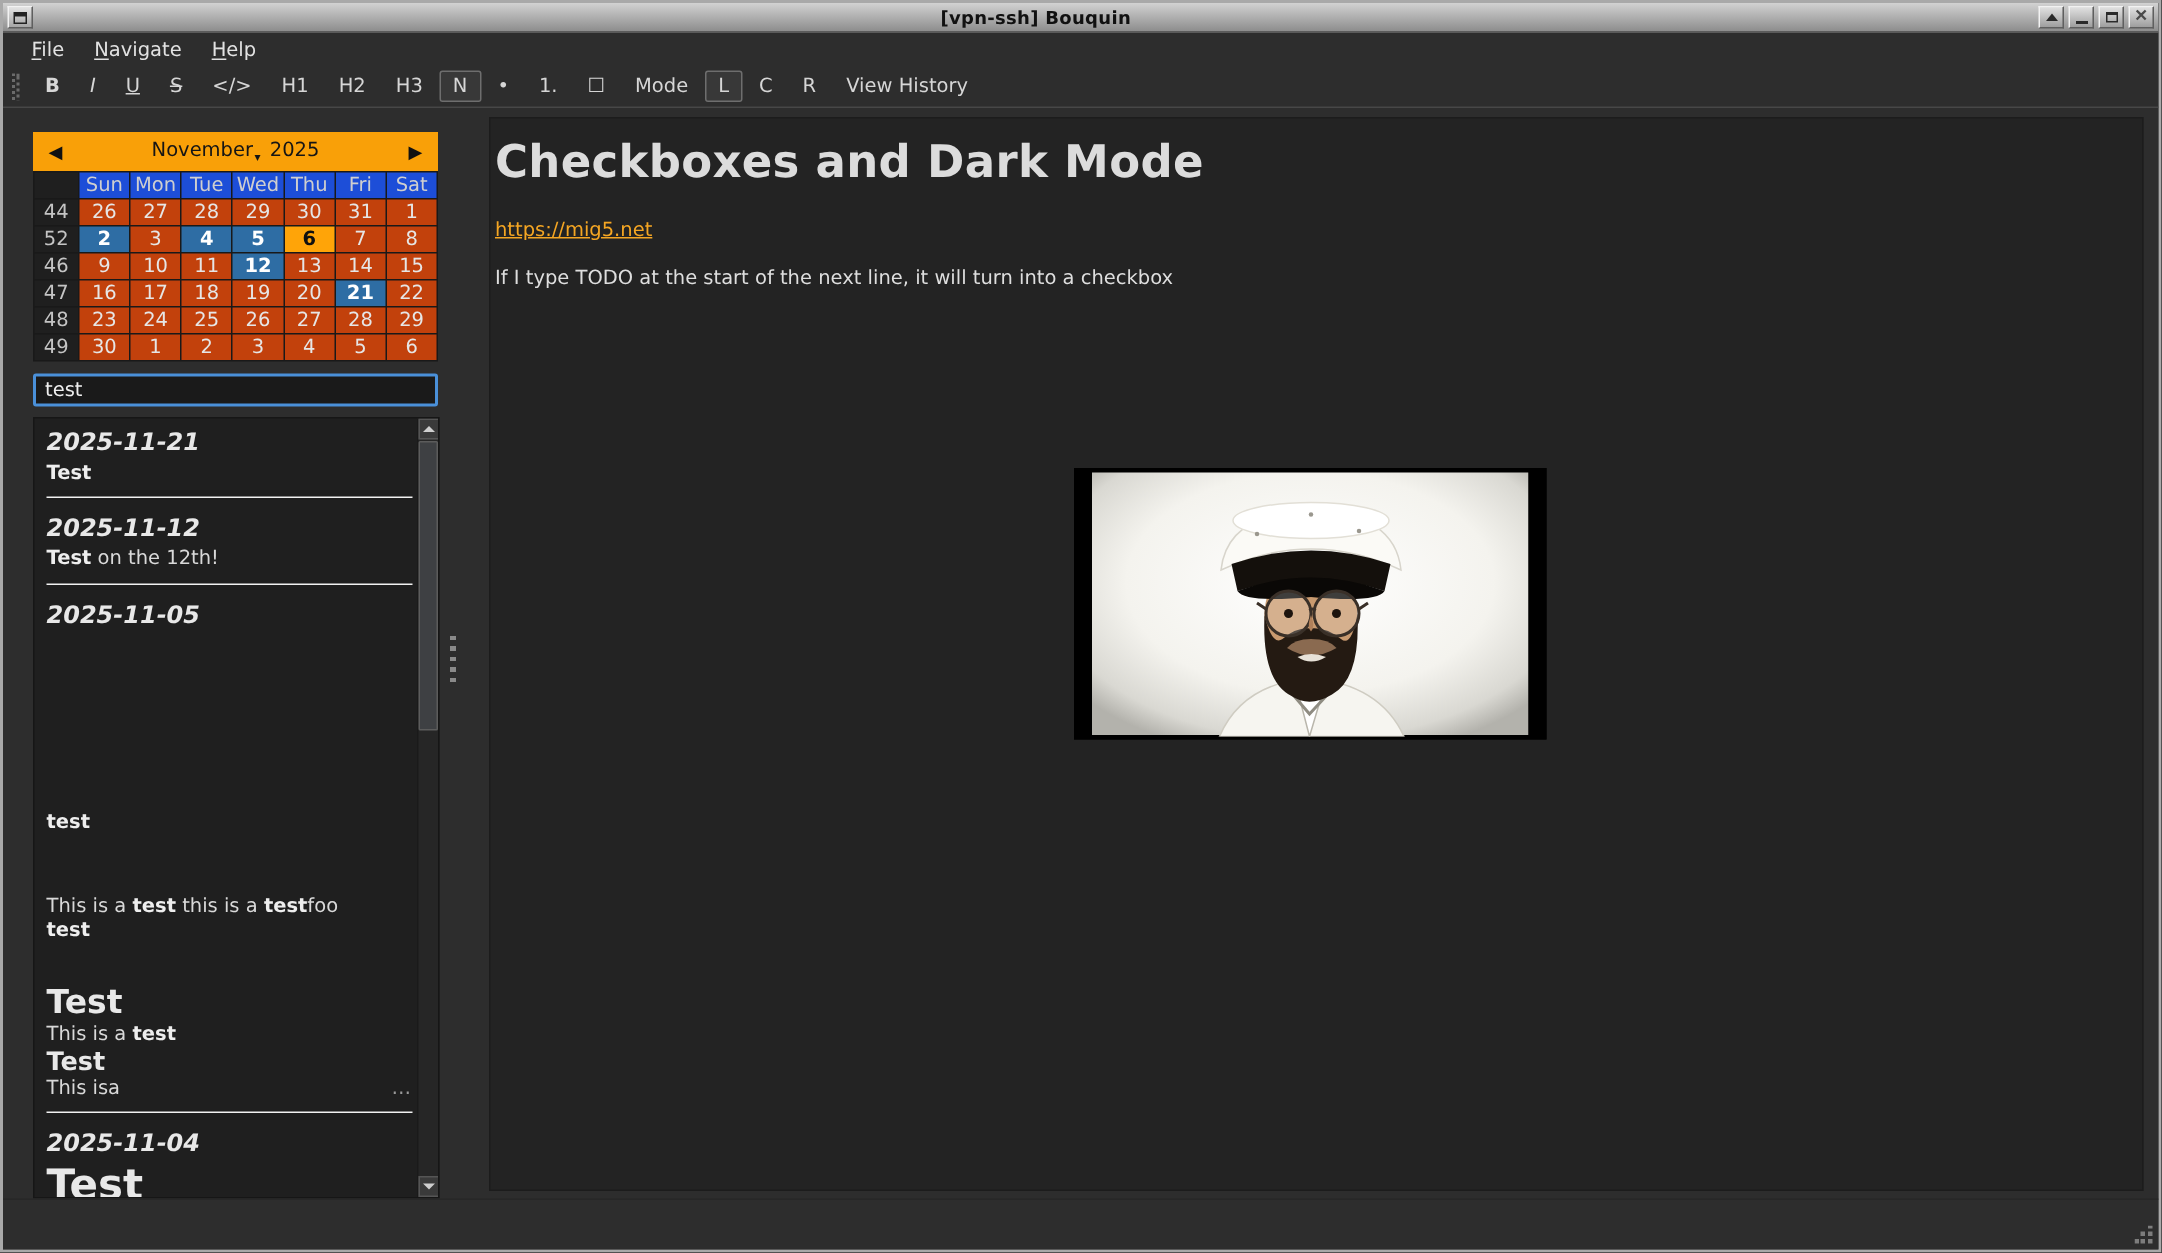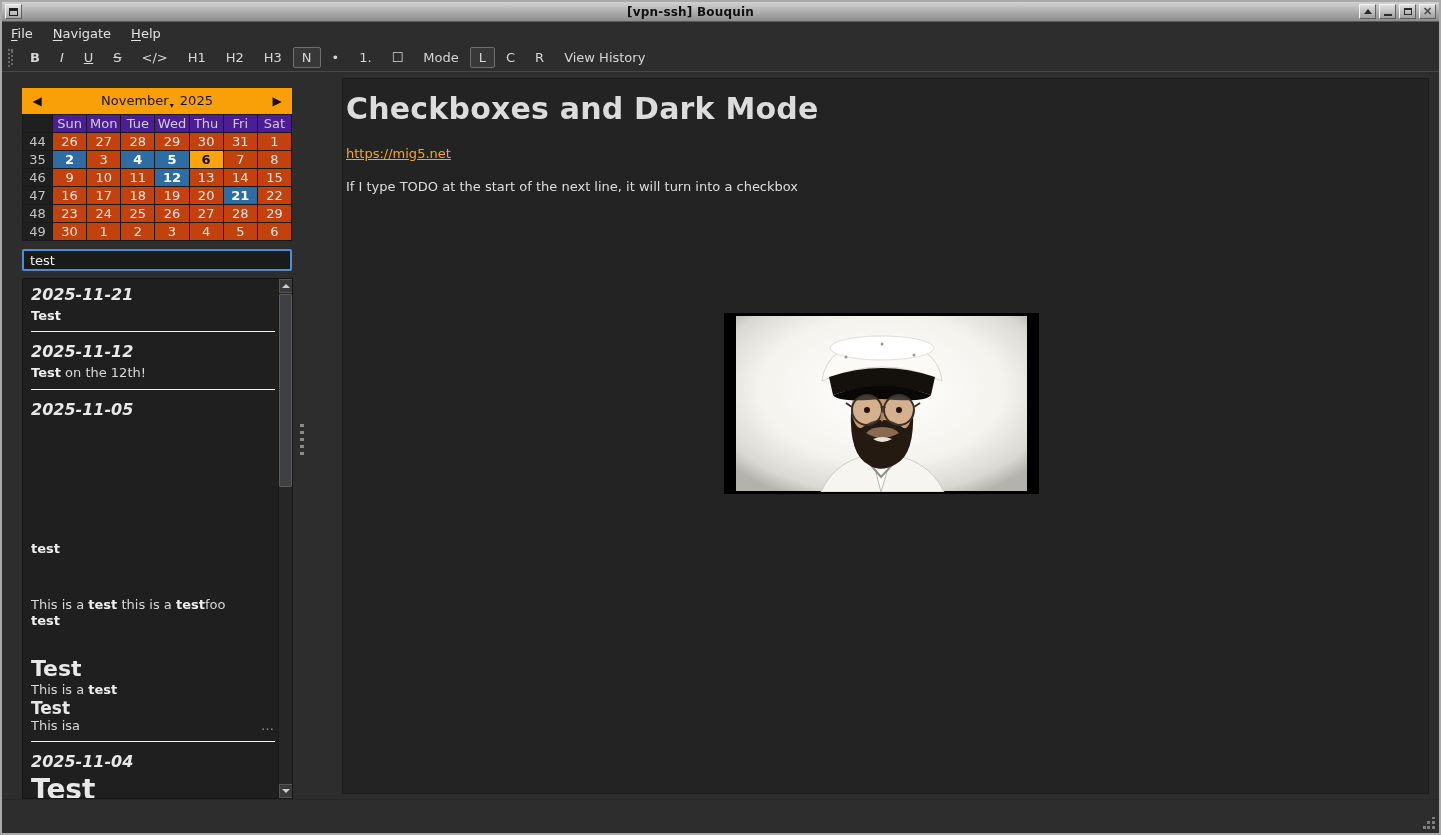--- a/index.html
+++ b/index.html
@@ -11,21 +11,21 @@
   .win-menu{width:17px;height:15px;background:linear-gradient(#e3e3e3,#a5a5a5);border:1px solid;border-color:#f2f2f2 #5f5f5f #5f5f5f #f2f2f2;display:flex;align-items:center;justify-content:center;}
   .win-menu .glyph{width:9px;height:8px;border:1px solid #222;border-top:3px solid #222;position:relative;}
   .win-title{flex:1;text-align:center;font-size:12px;font-weight:bold;color:#111;letter-spacing:.2px;}
   .win-controls{display:flex;gap:3px;}
   .wbtn{width:17px;height:15px;background:linear-gradient(#e0e0e0,#9e9e9e);border:1px solid;border-color:#f2f2f2 #5f5f5f #5f5f5f #f2f2f2;display:flex;align-items:center;justify-content:center;color:#2a2a2a;font-size:9px;line-height:1;padding:0;}
   .wbtn .tri{width:0;height:0;border-left:4px solid transparent;border-right:4px solid transparent;border-bottom:5px solid #2a2a2a;}
   .wbtn .minbar{width:8px;height:2px;background:#2a2a2a;margin-top:7px;}
   .wbtn .maxbox{width:8px;height:7px;border:1px solid #2a2a2a;border-top-width:2px;}
   .wbtn .xg{font-size:11px;font-weight:bold;color:#4a4a4a;}
   
-  .menubar{height:22px;background:#2d2d2d;display:flex;align-items:center;gap:2px;flex:0 0 auto;color:#e2e2e2;font-size:13px;}
+  .menubar{height:22px;background:#2d2d2d;display:flex;align-items:center;padding-left:10px;gap:2px;flex:0 0 auto;color:#e2e2e2;font-size:13px;}
   .menu-item{padding:2px 9px;cursor:default;}
   .menu-item u{text-decoration:underline;text-underline-offset:2px;}
   
   .toolbar{height:28px;background:#2d2d2d;display:flex;align-items:center;padding-left:4px;flex:0 0 auto;border-bottom:1px solid #474747;}
   .tb-handle{width:5px;height:18px;margin:0 7px 0 2px;background:repeating-linear-gradient(to bottom,#6b6b6b 0 2px,transparent 2px 4px),repeating-linear-gradient(to bottom,#6b6b6b 0 2px,transparent 2px 4px);background-size:2px 100%,2px 100%;background-position:0 0,3px 2px;background-repeat:repeat-y;}
   .tb{background:transparent;border:1px solid transparent;color:#d6d6d6;font-family:inherit;font-size:13px;padding:3px 8px;margin:0 1px;line-height:1;border-radius:2px;}
   .tb.framed{border:1px solid #6e6e6e;background:#383838;}
   .tb.bold{font-weight:bold;}
   .tb.italic{font-style:italic;}
   .tb.underline{text-decoration:underline;}
@@ -33,21 +33,21 @@
   
   .content{flex:1 1 auto;display:flex;background:#2d2d2d;min-height:0;}
   .sidebar{width:292px;flex:0 0 auto;padding:16px 0 0 20px;display:flex;flex-direction:column;}
   
   .calendar{width:270px;flex:0 0 auto;background:#191919;}
   .cal-head{height:26px;background:#f9a008;display:flex;align-items:center;color:#151515;font-size:13px;}
   .cal-nav{width:30px;text-align:center;font-size:12px;color:#111;background:none;border:none;padding:0;}
   .cal-title{flex:1;text-align:center;}
   .cal-title .mon-caret{font-size:8px;vertical-align:-3px;margin:0 2px 0 1px;}
   .cal-table{width:100%;border-collapse:separate;border-spacing:1px;font-size:13px;table-layout:fixed;}
-  .cal-table th{font-weight:normal;color:#cfcfcf;height:15px;background:#4c1d95;}
+  .cal-table th{font-weight:normal;color:#cfcfcf;height:15px;background:#1d4ed8;}
   .cal-table td{height:16px;text-align:center;color:#e6e6e6;background:#c2410c;}
   .cal-table .wk{width:29px;color:#c4c4c4;background:#1f1f1f;}
   .cal-table td.sel{background:#2e6da4;color:#fff;font-weight:bold;}
   .cal-table td.today{background:#ffa408;color:#101010;font-weight:bold;}
   
   .search-input{width:270px;height:22px;margin-top:8px;background:#1a1a1a;border:2px solid #4a90d9;border-radius:2px;color:#f0f0f0;font-family:inherit;font-size:13px;padding:0 6px;outline:none;}
   
   .results{width:271px;height:521px;margin-top:7px;background:#1f1f1f;border:1px solid #161616;position:relative;overflow:hidden;}
   .results-inner{position:absolute;inset:0 15px 0 0;padding:4px 2px 0 8px;overflow:hidden;}
   .r-date{font-size:16px;font-weight:bold;font-style:italic;color:#e8e8e8;margin:10px 0 4px;}
@@ -63,21 +63,21 @@
   .rscroll{position:absolute;top:0;right:0;bottom:0;width:14px;background:#262626;border-left:1px solid #1a1a1a;}
   .rs-btn{position:absolute;left:0;width:14px;height:14px;background:#3a3a3a;border:1px solid #555;display:flex;align-items:center;justify-content:center;}
   .rs-up{top:0;} .rs-down{bottom:0;}
   .rs-tri-up{width:0;height:0;border-left:4px solid transparent;border-right:4px solid transparent;border-bottom:4px solid #cfcfcf;}
   .rs-tri-down{width:0;height:0;border-left:4px solid transparent;border-right:4px solid transparent;border-top:4px solid #cfcfcf;}
   .rs-thumb{position:absolute;left:0;top:15px;width:13px;height:193px;background:#3e4043;border:1px solid #5c5c5c;border-radius:1px;}
   
   .splitter{width:16px;flex:0 0 auto;position:relative;}
   .split-dots{position:absolute;left:6px;top:352px;width:4px;height:32px;background:repeating-linear-gradient(to bottom,#8a8a8a 0 3px,transparent 3px 7px);}
   
-  .editor-wrap{flex:1 1 auto;padding:6px 10px 5px 16px;min-width:0;margin-left:16px;}
+  .editor-wrap{flex:1 1 auto;padding:6px 10px 5px 16px;min-width:0;}
   .editor{width:100%;height:100%;background:#232323;border:1px solid #1c1c1c;padding:10px 12px 0 3px;overflow:hidden;position:relative;}
   .doc-title{font-size:30px;font-weight:bold;color:#dcdcdc;margin:2px 0 0 0;letter-spacing:.2px;}
   .doc-link{display:inline-block;margin-top:20px;font-size:13px;color:#f5a623;text-decoration:underline;}
   .cb-row{display:flex;align-items:center;margin-top:0;font-size:13px;color:#dedede;}
   .cb-box{width:12px;height:12px;border:1px solid #d2d2d2;background:transparent;margin-right:8px;flex:0 0 auto;}
   .cb-row1{margin-top:42px;}
   .doc-para{font-size:13px;color:#dedede;margin-top:17px;}
   .cb-row2{margin-top:5px;}
   .embed-img{width:315px;margin:119px auto 0;border:2px solid #000;display:block;background:#000;}
   
@@ -163,21 +163,21 @@
                 <td class="wk">44</td>
                 <td class="">26</td>
                 <td class="">27</td>
                 <td class="">28</td>
                 <td class="">29</td>
                 <td class="">30</td>
                 <td class="">31</td>
                 <td class="">1</td>
               </tr>
               <tr>
-                <td class="wk">35</td>
+                <td class="wk">52</td>
                 <td class="sel">2</td>
                 <td class="">3</td>
                 <td class="sel">4</td>
                 <td class="sel">5</td>
                 <td class="today">6</td>
                 <td class="">7</td>
                 <td class="">8</td>
               </tr>
               <tr>
                 <td class="wk">46</td>

